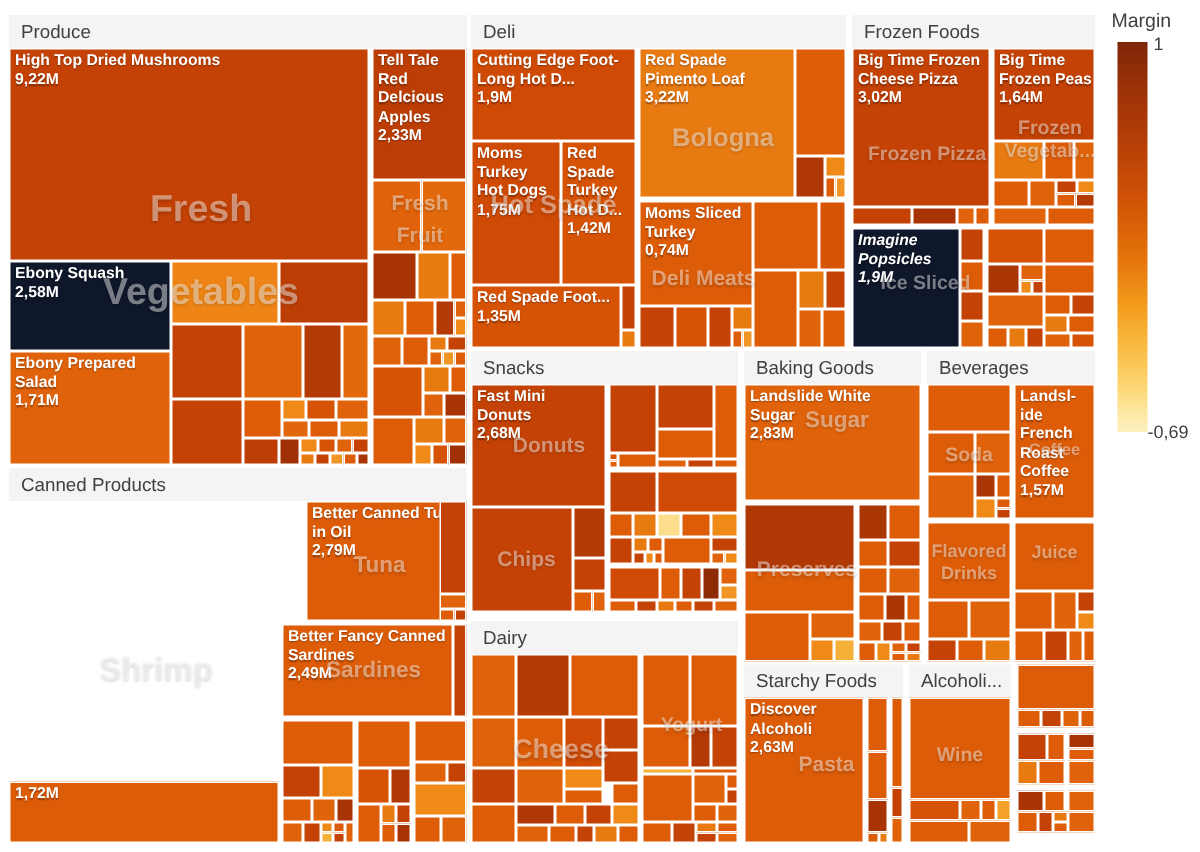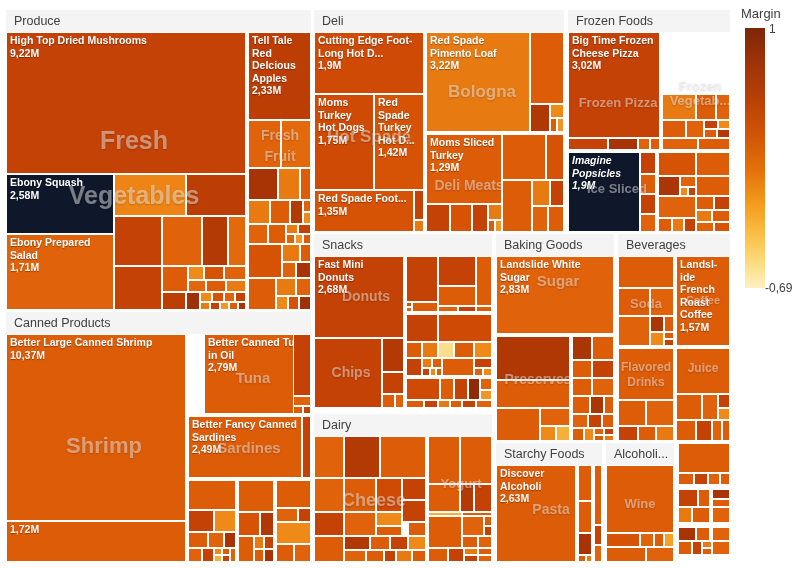--- a/index.html
+++ b/index.html
@@ -264,21 +264,21 @@
         </div>
         <div class="tile" style="left:216px; top:0px; width:34px; height:72px; background:#dd5c08;"></div>
         <div class="tile" style="left:216px; top:72px; width:20px; height:28px; background:#b03805;"></div>
         <div class="tile" style="left:236px; top:72px; width:14px; height:14px; background:#ef8a18;"></div>
         <div class="tile" style="left:236px; top:86px; width:7px; height:14px; background:#dd5c08;"></div>
         <div class="tile" style="left:243px; top:86px; width:7px; height:14px; background:#f09626;"></div>
 
         <div class="tile" style="left:112px; top:102px; width:76px; height:70px; background:#dd5c08;">
           <div class="tile-label">
             <span>Moms Sliced Turkey</span><br>
-            <span>1,29M</span>
+            <span>0,74M</span>
           </div>
         </div>
         <div class="tile" style="left:188px; top:102px; width:44px; height:46px; background:#dd5c08;"></div>
         <div class="tile" style="left:232px; top:102px; width:18px; height:46px; background:#d65306;"></div>
         <div class="tile" style="left:188px; top:148px; width:30px; height:52px; background:#dd5c08;"></div>
         <div class="tile" style="left:218px; top:148px; width:18px; height:26px; background:#e87a12;"></div>
         <div class="tile" style="left:236px; top:148px; width:14px; height:26px; background:#c44205;"></div>
         <div class="tile" style="left:218px; top:174px; width:16px; height:26px; background:#e0620a;"></div>
         <div class="tile" style="left:234px; top:174px; width:16px; height:26px; background:#dd5c08;"></div>
         <div class="tile" style="left:112px; top:172px; width:24px; height:28px; background:#c44205;"></div>
@@ -301,20 +301,26 @@
           <div class="tile-label">
             <span>Big Time Frozen Cheese Pizza</span><br>
             <span>3,02M</span>
           </div>
         </div>
         <div class="tile" style="left:0px; top:106px; width:40px; height:12px; background:#c44205;"></div>
         <div class="tile" style="left:40px; top:106px; width:30px; height:12px; background:#a83405;"></div>
         <div class="tile" style="left:70px; top:106px; width:12px; height:12px; background:#e0620a;"></div>
         <div class="tile" style="left:82px; top:106px; width:10px; height:12px; background:#dd5c08;"></div>
 
+        <div class="tile" style="left:94px; top:0px; width:68px; height:62px; background:#c44205;">
+          <div class="tile-label">
+            <span>Big Time Frozen Peas</span><br>
+            <span>1,64M</span>
+          </div>
+        </div>
         <div class="tile" style="left:94px; top:62px; width:34px; height:26px; background:#e87a12;"></div>
         <div class="tile" style="left:128px; top:62px; width:20px; height:26px; background:#dd5c08;"></div>
         <div class="tile" style="left:148px; top:62px; width:14px; height:26px; background:#e0620a;"></div>
         <div class="tile" style="left:94px; top:88px; width:24px; height:18px; background:#dd5c08;"></div>
         <div class="tile" style="left:118px; top:88px; width:18px; height:18px; background:#e0620a;"></div>
         <div class="tile" style="left:136px; top:88px; width:14px; height:9px; background:#c44205;"></div>
         <div class="tile" style="left:150px; top:88px; width:12px; height:9px; background:#ef8a18;"></div>
         <div class="tile" style="left:136px; top:97px; width:13px; height:9px; background:#dd5c08;"></div>
         <div class="tile" style="left:149px; top:97px; width:13px; height:9px; background:#b43a05;"></div>
         <div class="tile" style="left:94px; top:106px; width:36px; height:12px; background:#e0620a;"></div>
@@ -351,26 +357,20 @@
         <div class="cat-label" style="left:50px; top:70px; font-size:13px;">Frozen Pizza</div>
         <div class="cat-label" style="left:132px; top:53px; font-size:13px;">Frozen</div>
         <div class="cat-label" style="left:132px; top:68px; font-size:13px;">Vegetab...</div>
         <div class="cat-label" style="left:49px; top:156px; font-size:13px;">Ice Sliced</div>
       </div>
     </div>
 
     <div class="group" style="left:6px; top:312px; width:305px; height:250px;">
       <div class="group-header">Canned Products</div>
       <div class="group-body">
-        <div class="tile" style="left:0px; top:0px; width:180px; height:187px; background:#dd5c08;">
-          <div class="tile-label">
-            <span>Better Large Canned Shrimp</span><br>
-            <span>10,37M</span>
-          </div>
-        </div>
         <div class="tile" style="left:0px; top:187px; width:180px; height:41px; background:#dd5c08;">
           <div class="tile-label">
             <span>1,72M</span>
           </div>
         </div>
 
         <div class="tile" style="left:182px; top:0px; width:105px; height:80px; background:#dd5c08;margin-left:16px;">
           <div class="tile-label">
             <span>Better Canned Tuna in Oil</span><br>
             <span>2,79M</span>

